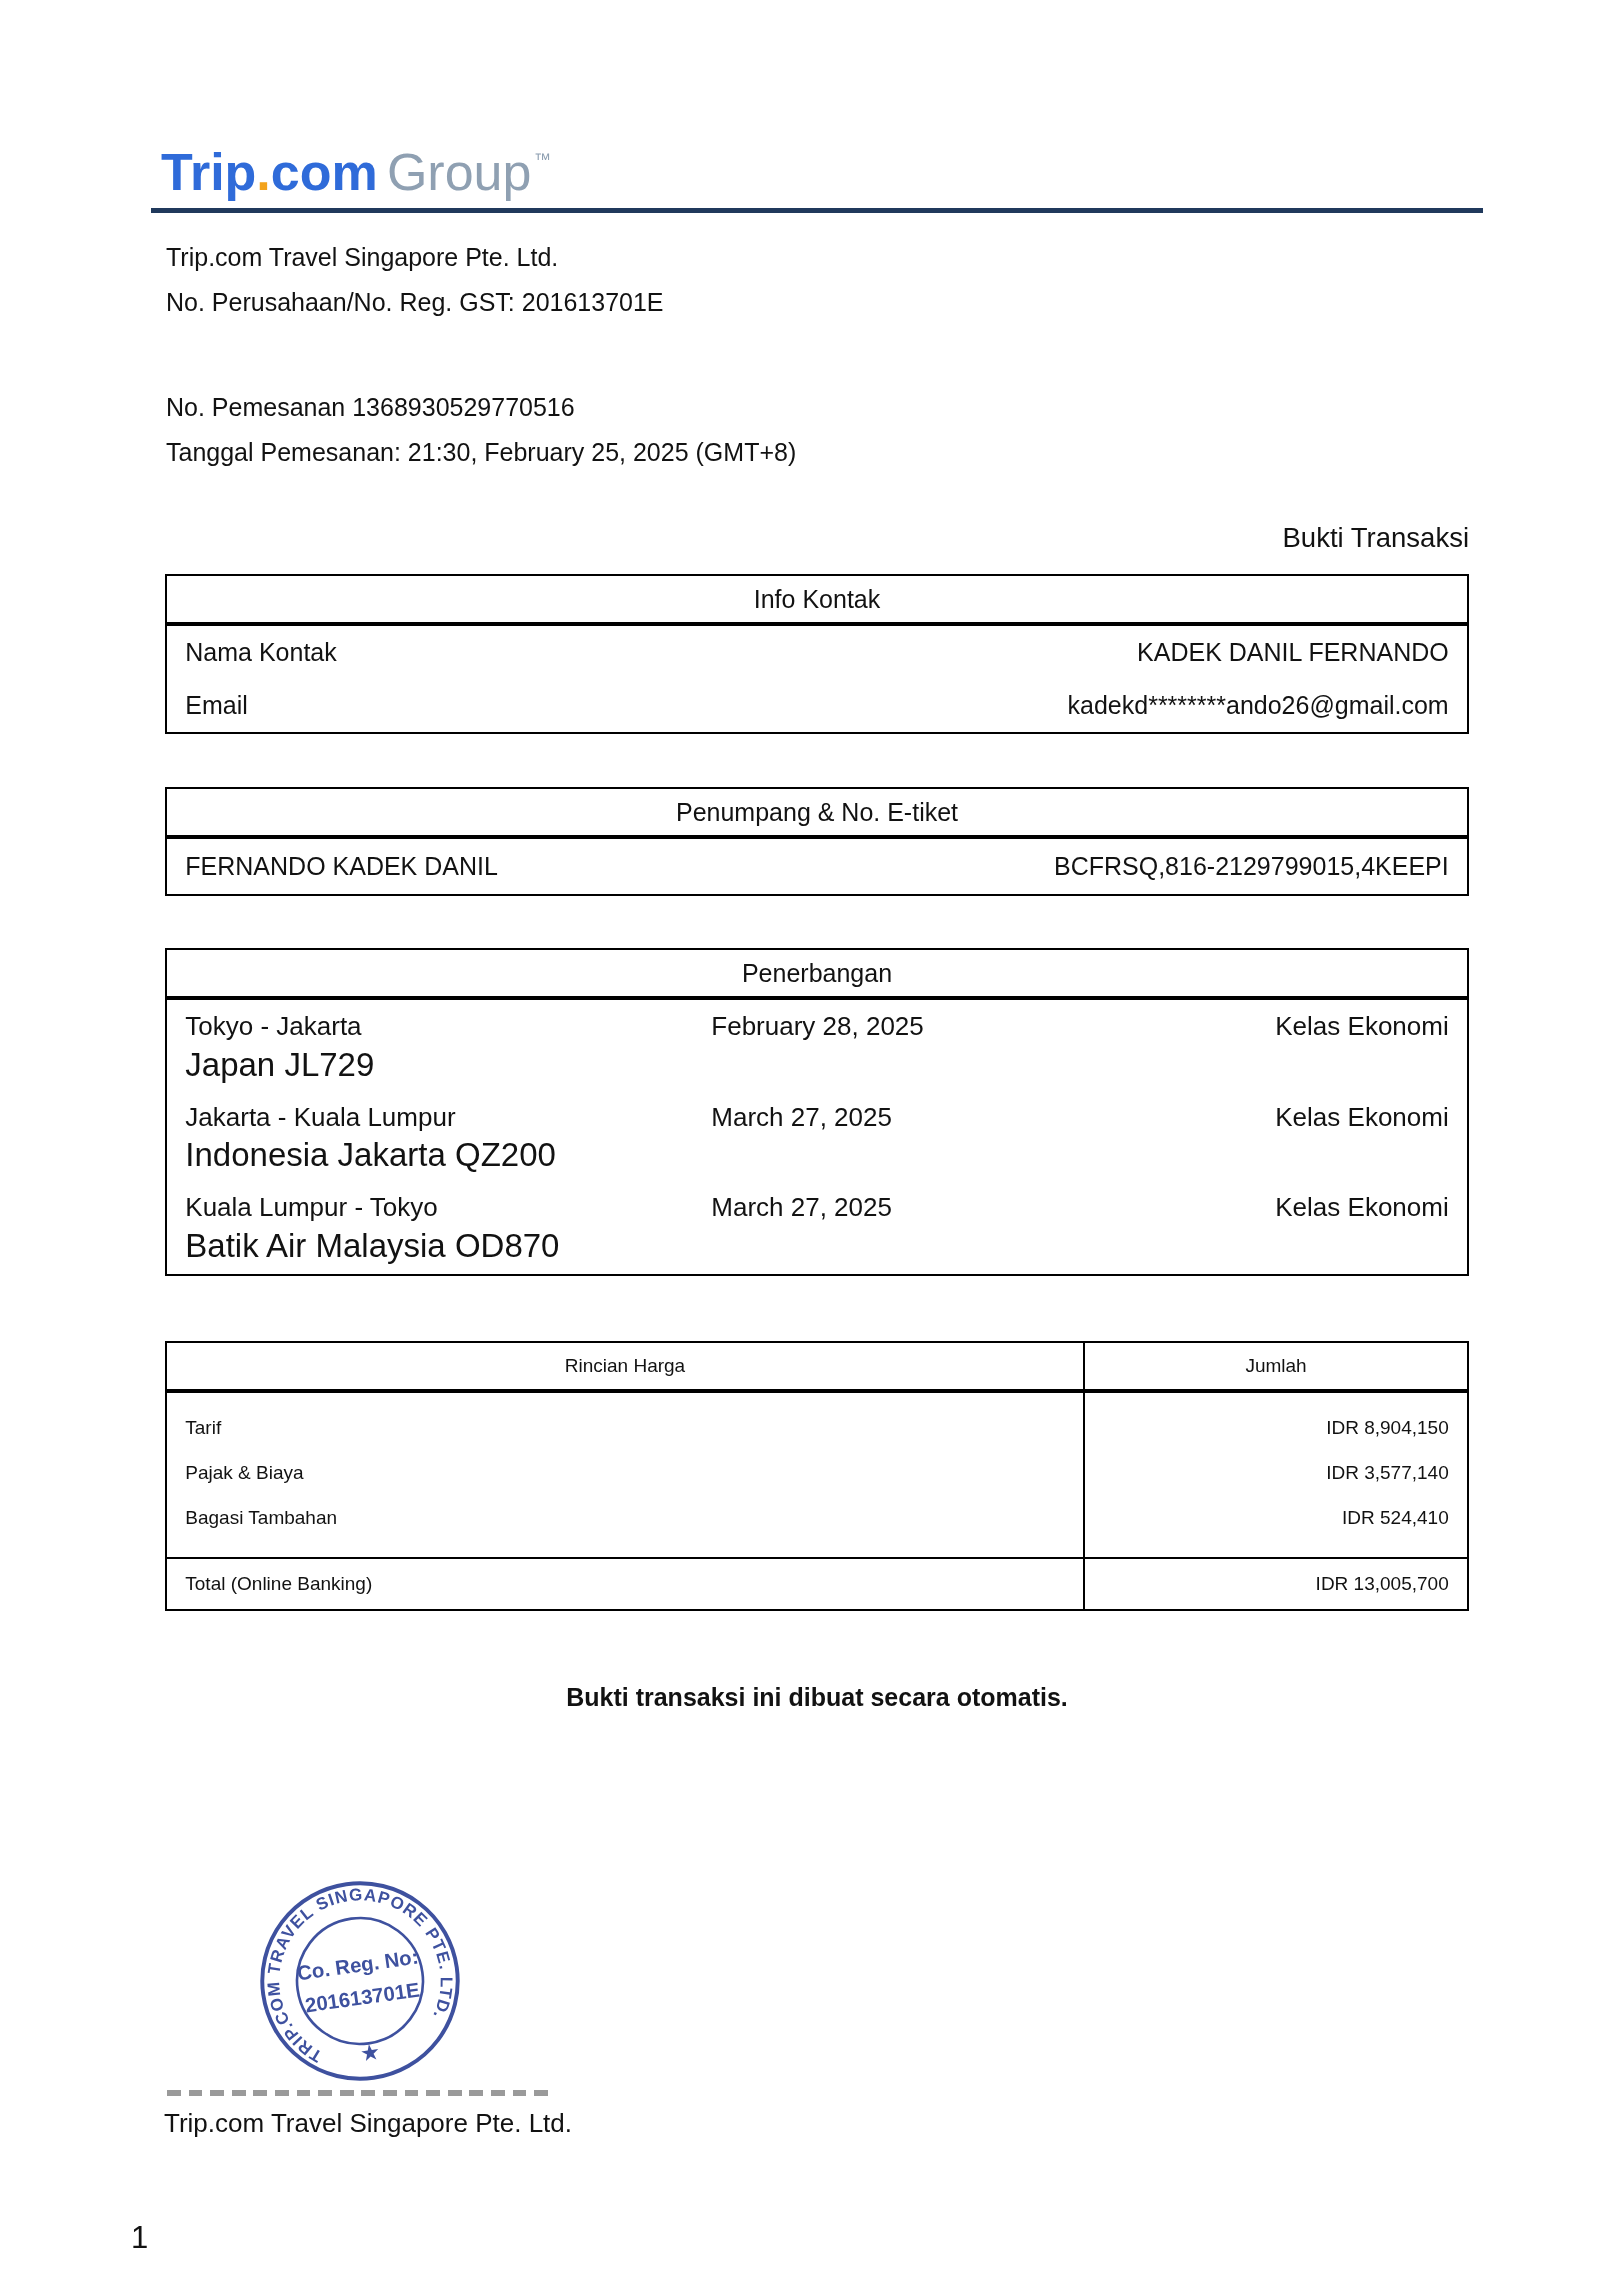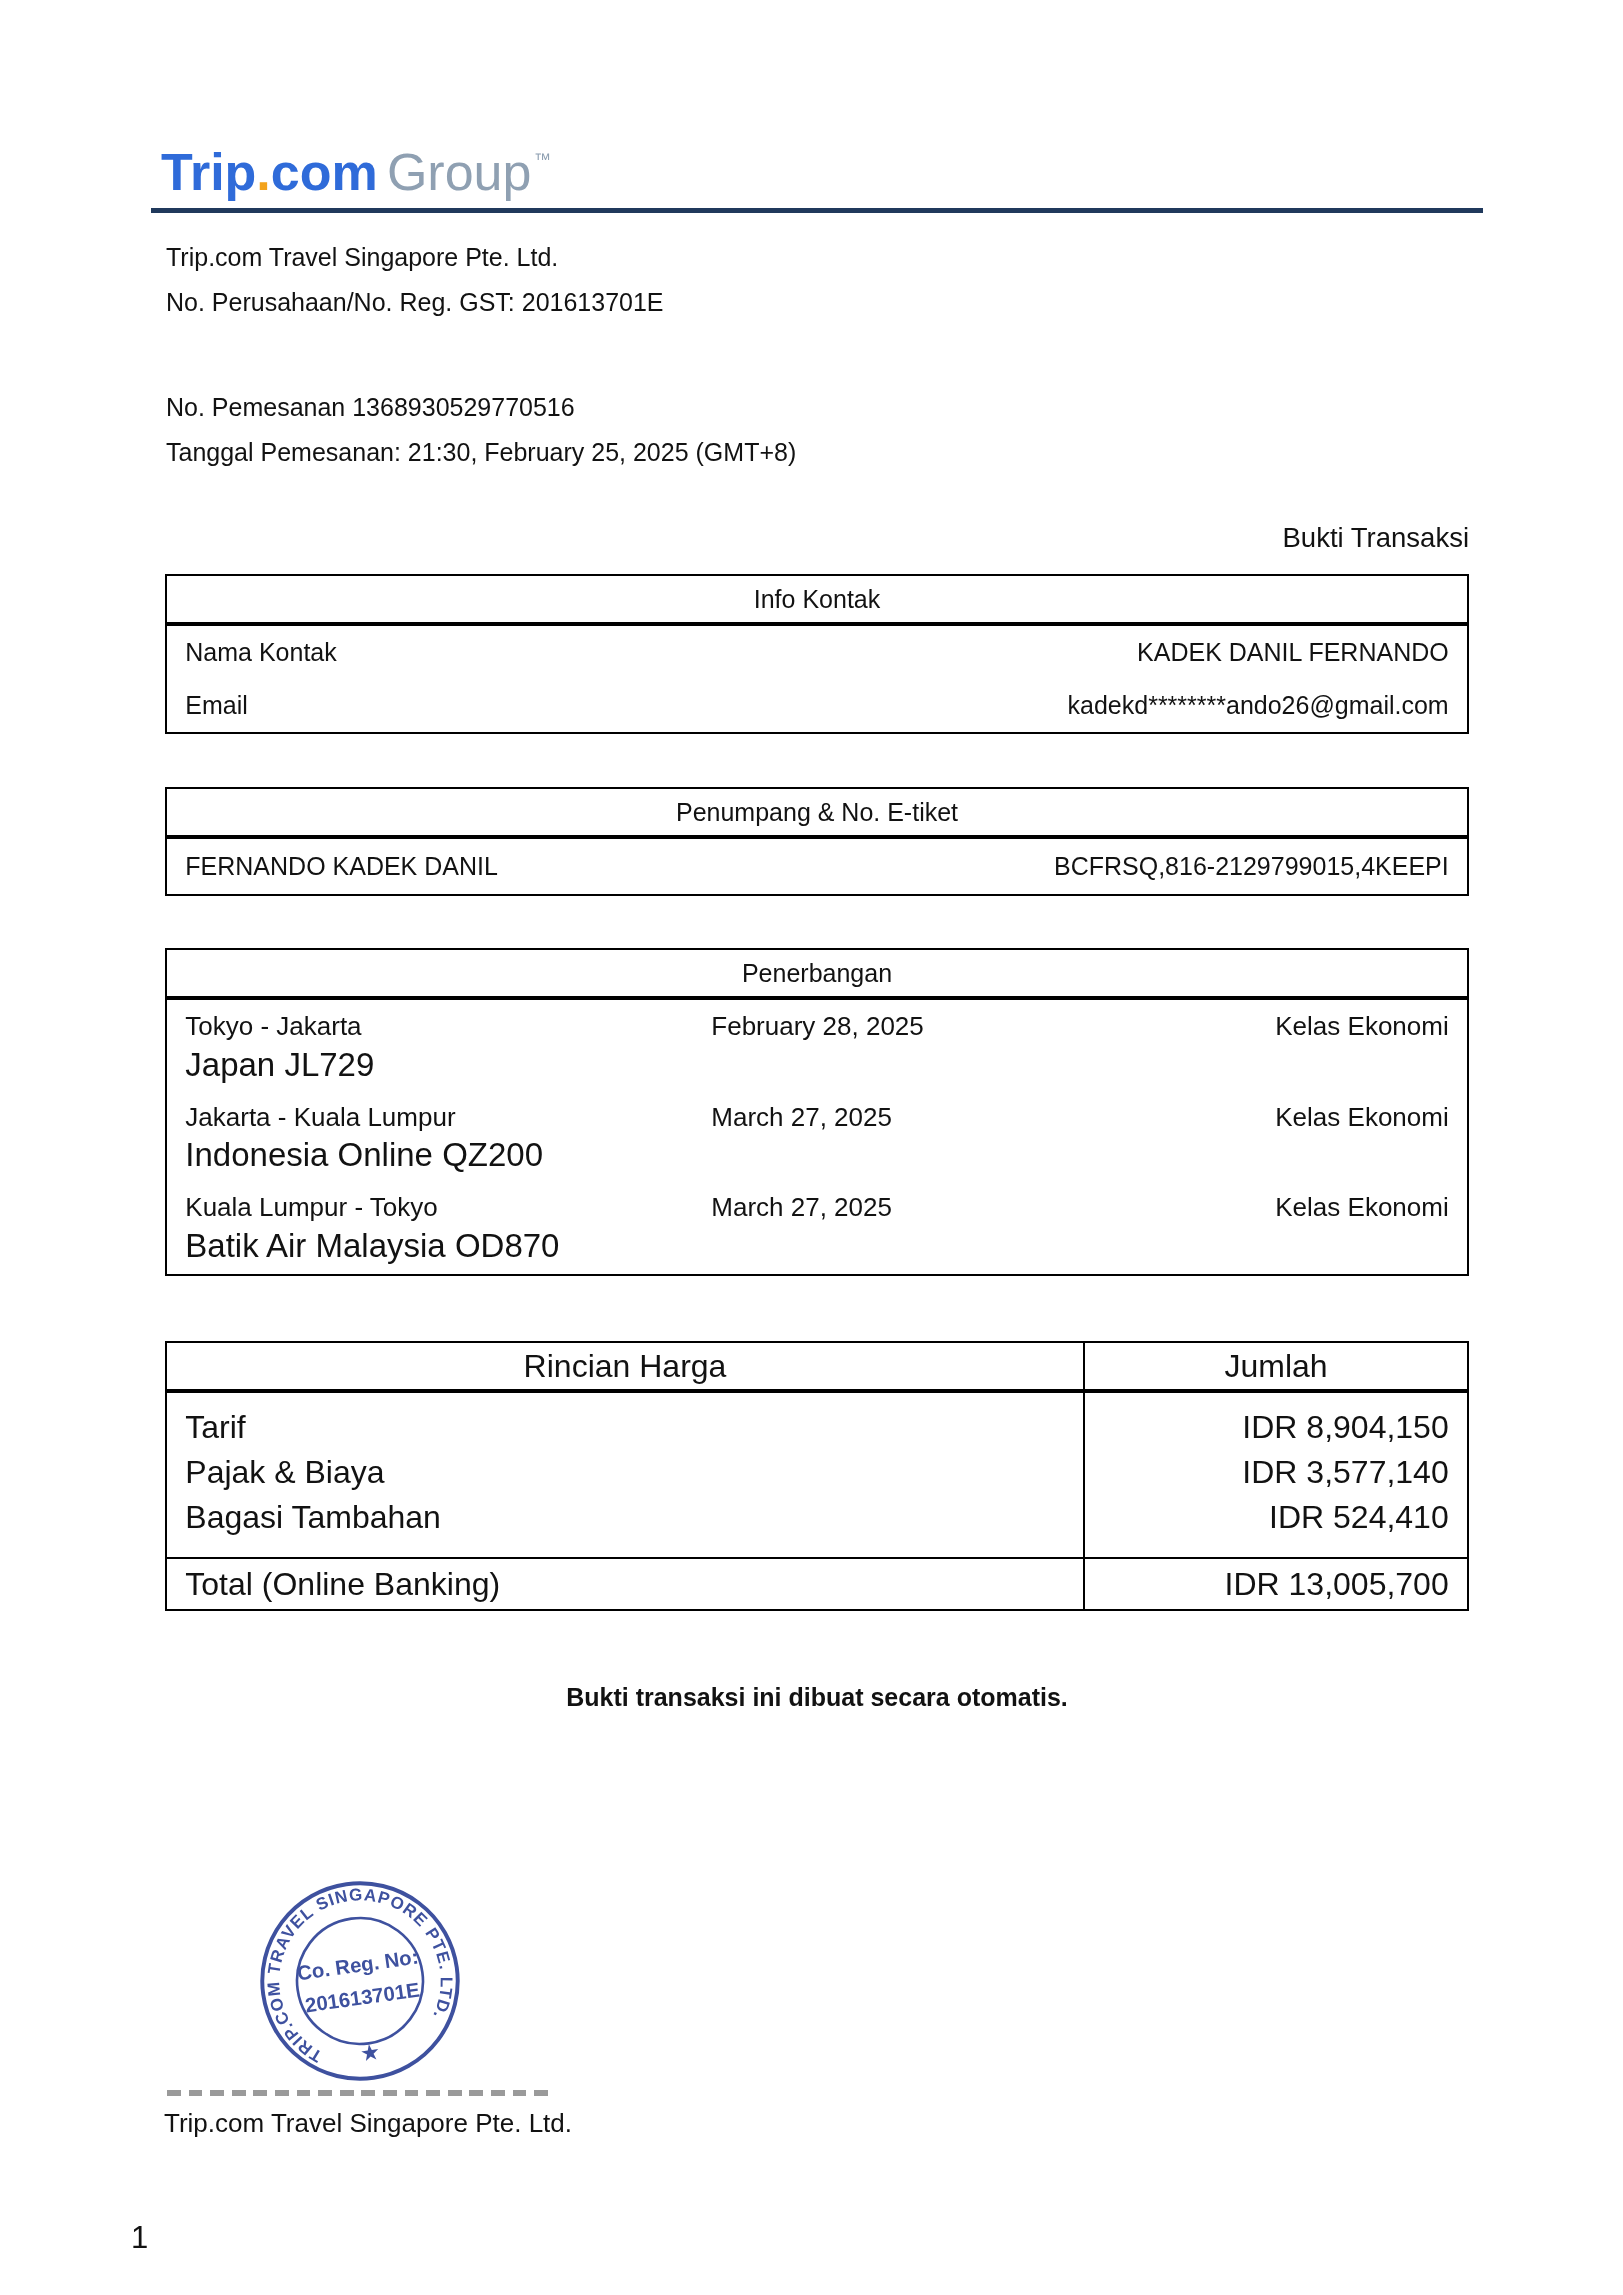--- a/index.html
+++ b/index.html
@@ -36,21 +36,21 @@
   
   .t-flights { top:948px; }
   .flights-body { padding:7.9px 0 9.2px 0; }
   .flight-row { margin-bottom:14.4px; }
   .flight-row:last-child { margin-bottom:0; }
   .flight-line1 { display:grid; grid-template-columns:526px 367px 1fr; padding:0 18.3px; height:38px; align-items:center; font-size:26px; }
   .flight-class { text-align:right; }
   .flight-line2 { padding:0 18.3px; height:38px; display:flex; align-items:flex-start; font-size:33px; }
   
   .t-price { position:absolute; left:165px; top:1341px; width:1304px; border:2.6px solid #000; display:grid; grid-template-columns:916px 1fr; background:#fff; }
-  .pt-cell { font-size:32px; }
+  .pt-cell { font-size:19px; }
   .pt-h { height:50px; border-bottom:4.6px solid #000; display:flex; align-items:center; justify-content:center; }
   .pt-right { border-left:2.6px solid #000; }
   .pt-body { height:164px; padding-top:11.8px; }
   .pt-body .pt-line { line-height:45px; }
   .pt-body-left  { padding-left:18.3px; }
   .pt-body-right { padding-right:18.3px; text-align:right; }
   .pt-total { border-top:2.6px solid #000; height:52px; display:flex; align-items:center; }
   .pt-total-left  { padding-left:18.3px; }
   .pt-total-right { padding-right:18.3px; justify-content:flex-end; }
   
@@ -113,21 +113,21 @@
         </div>
       </div>
 
       <div class="flight-row">
         <div class="flight-line1">
           <span>Jakarta - Kuala Lumpur</span>
           <span>March 27, 2025</span>
           <span class="flight-class">Kelas Ekonomi</span>
         </div>
         <div class="flight-line2">
-          <span>Indonesia Online QZ200</span>
+          <span>Indonesia Jakarta QZ200</span>
         </div>
       </div>
 
       <div class="flight-row">
         <div class="flight-line1">
           <span>Kuala Lumpur - Tokyo</span>
           <span>March 27, 2025</span>
           <span class="flight-class">Kelas Ekonomi</span>
         </div>
         <div class="flight-line2">

